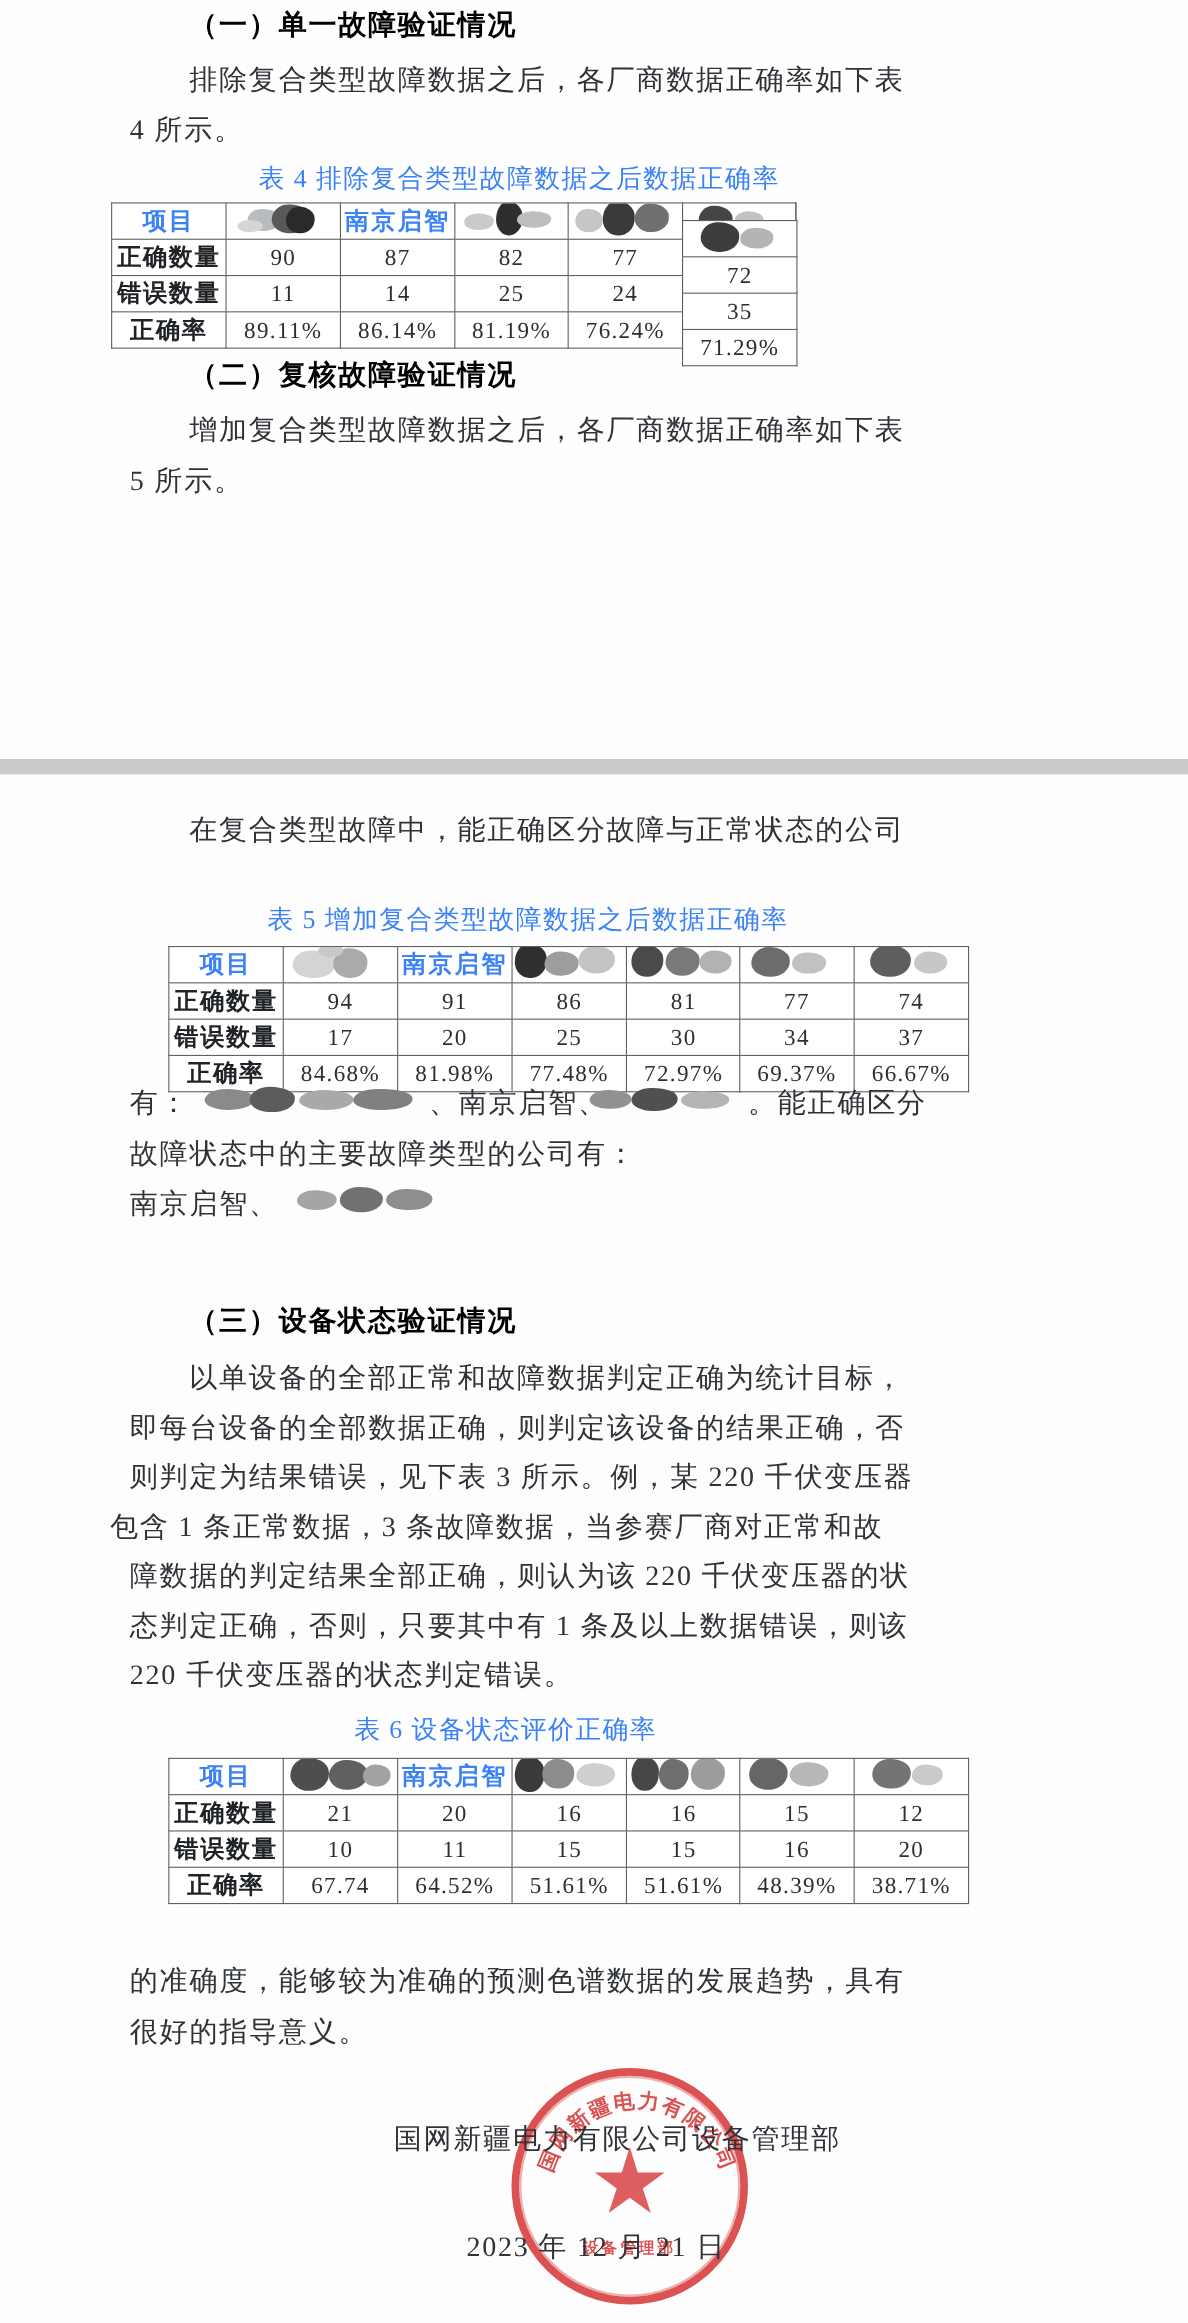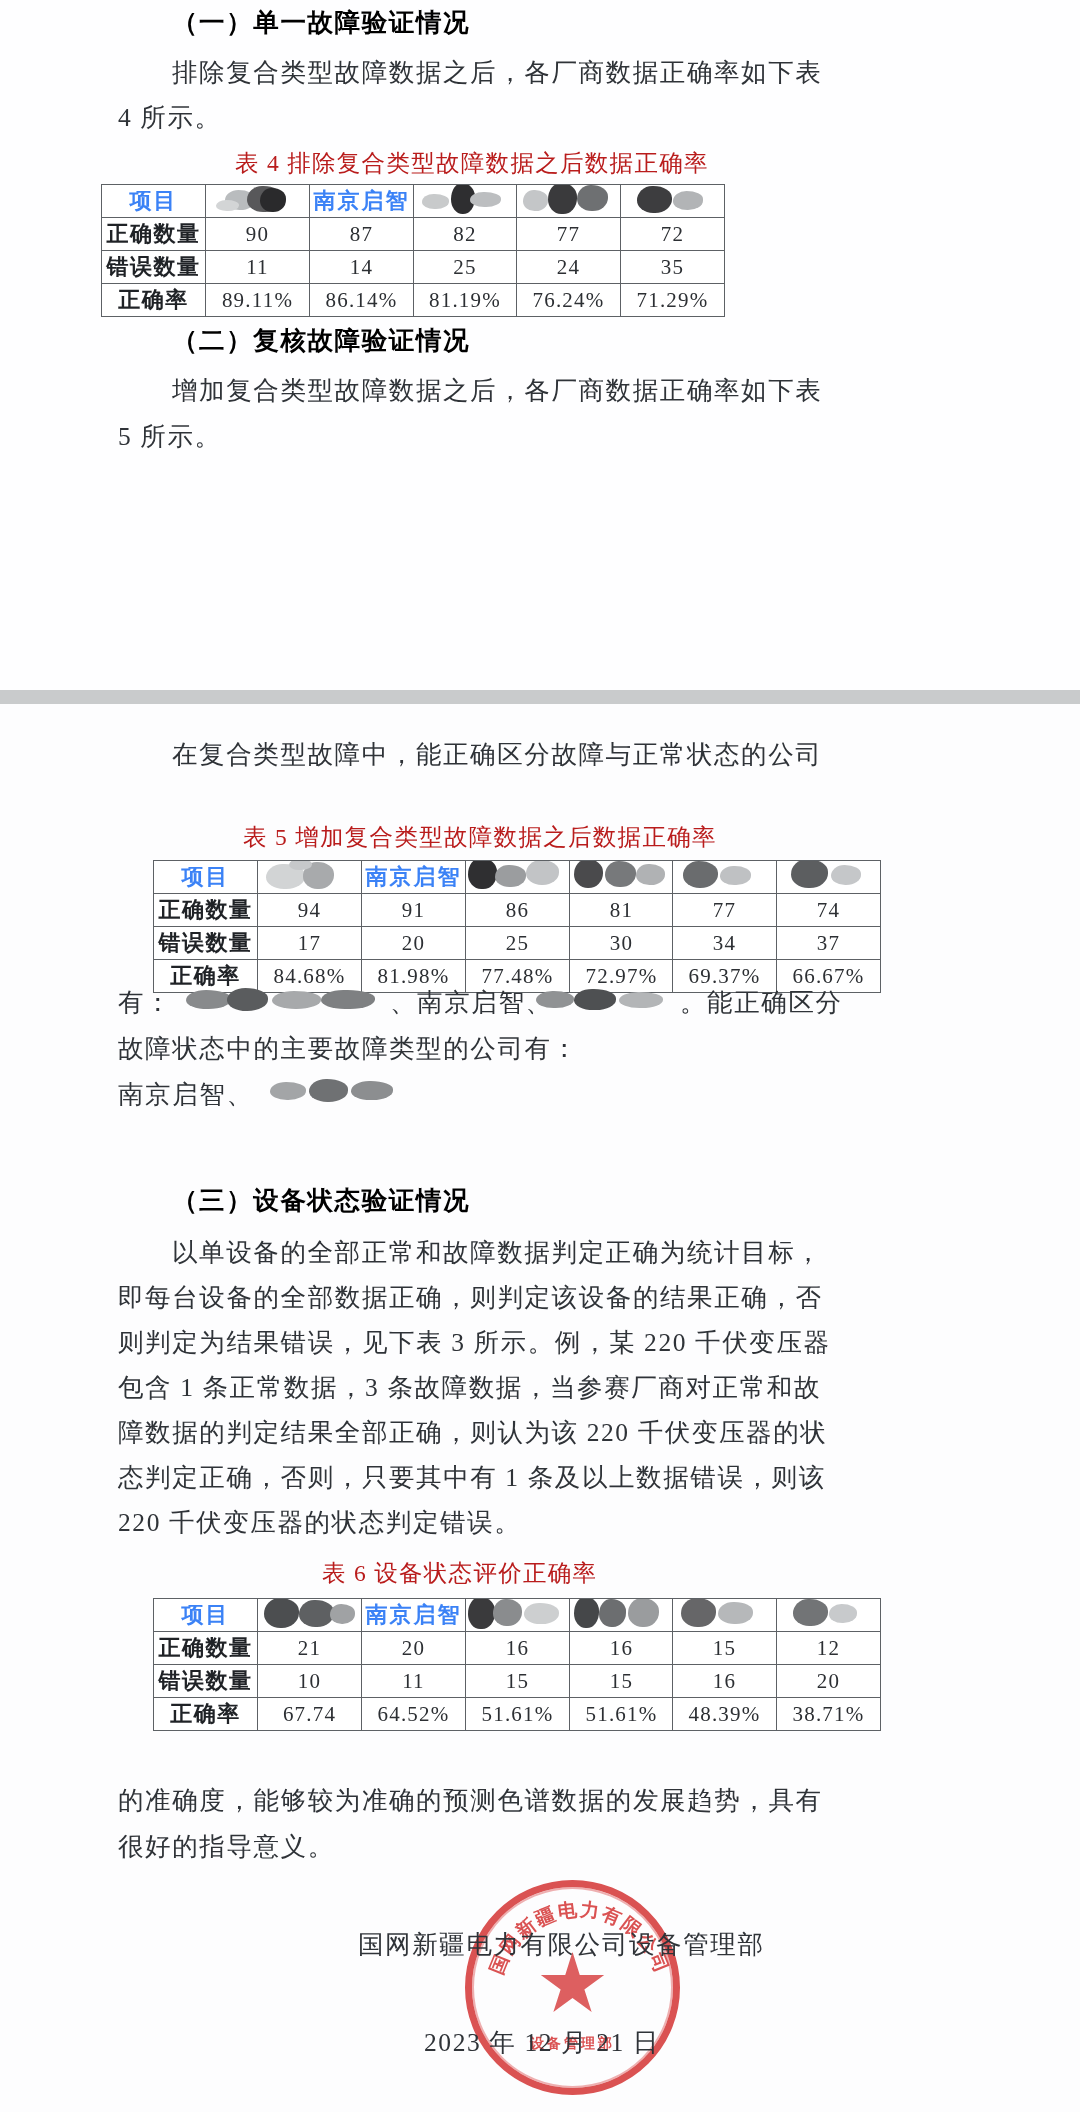--- a/index.html
+++ b/index.html
@@ -33,21 +33,21 @@
   .tx{
     position:absolute;
     font-family:"Liberation Serif","DejaVu Serif",serif;
     color:#2f3338;
     font-size:25.5px;
     letter-spacing:1.6px;
     white-space:nowrap;
     line-height:1;
   }
   .tx.bold{font-weight:700;color:#000000;}
-  .tx.cap{font-size:23.5px;letter-spacing:1.3px;color:#b91c1c;}
+  .tx.cap{font-size:23.5px;letter-spacing:1.3px;color:#3b82f6;}
 
   
   .tbl{
     position:absolute;
     border-collapse:collapse;
     table-layout:fixed;
     background:#ffffff;
   }
   .tbl td{
     border:1.5px solid #5d6165;
@@ -218,21 +218,21 @@
         <td class="lbl">正确率</td>
         <td>89.11%</td>
         <td>86.14%</td>
         <td>81.19%</td>
         <td>76.24%</td>
         <td>74.26%</td>
       </tr>
     </tbody>
   </table>
 
-  <table class="tbl" style="left:620px;top:184px;width:104px;padding-left:24px;">
+  <table class="tbl" style="left:620px;top:200px;width:104px;padding-left:24px;">
     <colgroup>
         <col style="width:104px">
       </colgroup>
     <tbody>
       <tr>
         <td class="hd redact">
           <span class="smudge">
             <i class="blob" style="left:16%;top:16%;width:34%;height:62%;background:#3d3d3f;"></i>
             <i class="blob" style="left:50%;top:28%;width:30%;height:42%;background:#b2b4b6;"></i>
           </span>
@@ -380,21 +380,21 @@
       <i class="blob" style="left:32%;top:10%;width:28%;height:72%;background:#6f7173;"></i>
       <i class="blob" style="left:62%;top:16%;width:30%;height:60%;background:#8c8e90;"></i>
     </span>
   </div>
 
   <div class="tx bold" style="left:172px;top:1188px;">（三）设备状态验证情况</div>
 
   <div class="tx" style="left:172px;top:1240px;">以单设备的全部正常和故障数据判定正确为统计目标，</div>
   <div class="tx" style="left:118px;top:1285px;">即每台设备的全部数据正确，则判定该设备的结果正确，否</div>
   <div class="tx" style="left:118px;top:1330px;font-family:Liberation Serif, serif;">则判定为结果错误，见下表 3 所示。例，某 220 千伏变压器</div>
-  <div class="tx" style="left:118px;top:1375px;">包含 1 条正常数据，3 条故障数据，当参赛厂商对正常和故</div>
+  <div class="tx" style="left:100px;top:1375px;">包含 1 条正常数据，3 条故障数据，当参赛厂商对正常和故</div>
   <div class="tx" style="left:118px;top:1420px;">障数据的判定结果全部正确，则认为该 220 千伏变压器的状</div>
   <div class="tx" style="left:118px;top:1465px;">态判定正确，否则，只要其中有 1 条及以上数据错误，则该</div>
   <div class="tx" style="left:118px;top:1510px;">220 千伏变压器的状态判定错误。</div>
 
   <div class="tx cap" style="left:322px;top:1562px;">表 6  设备状态评价正确率</div>
 
   <table class="tbl" id="table6" style="left:153px;top:1598px;width:520px;">
     <colgroup>
       <col style="width:104px">
         <col style="width:104px">

